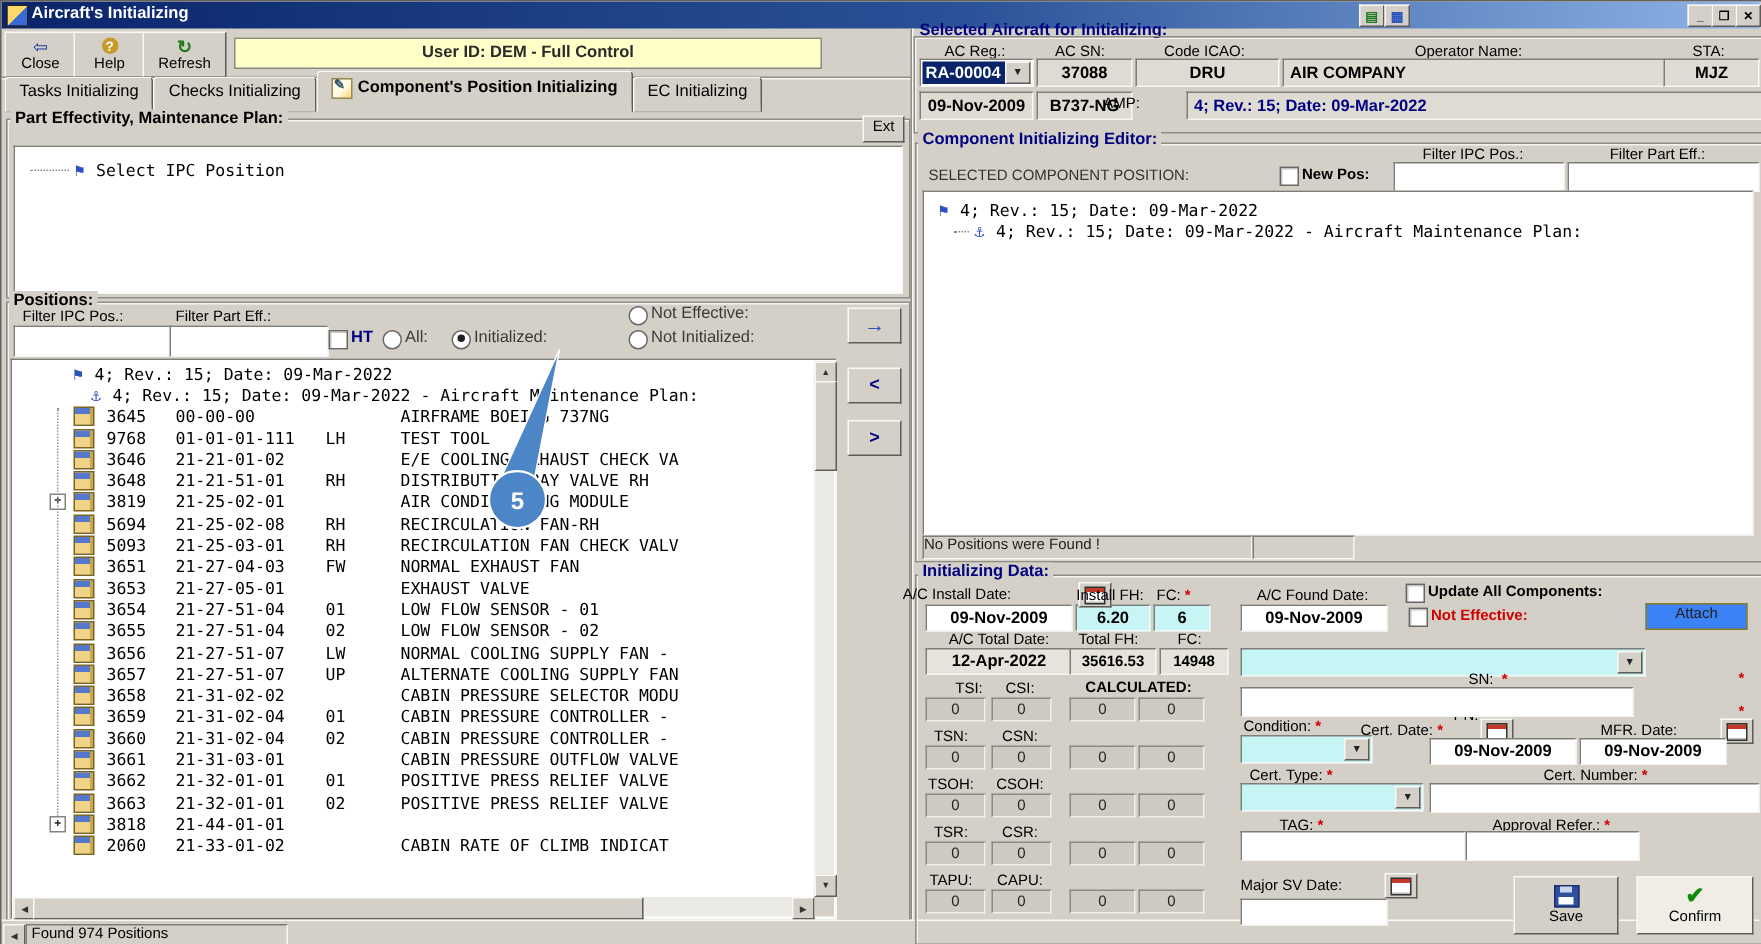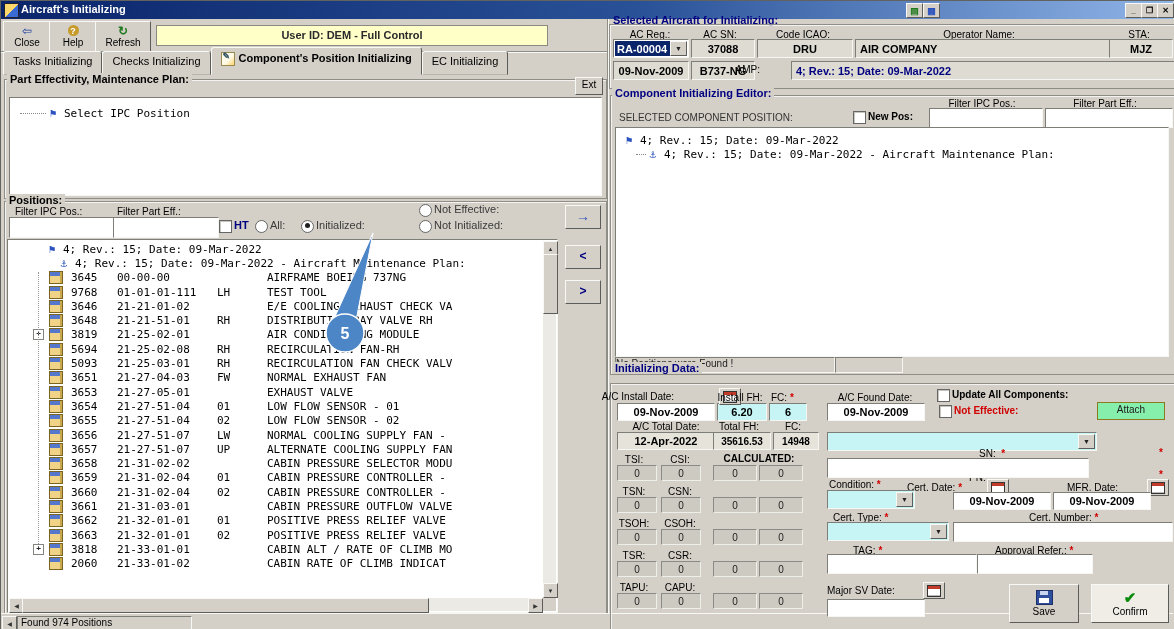--- a/index.html
+++ b/index.html
@@ -316,23 +316,22 @@
     <span class="cube"></span>
     <span class="cid">3663</span>
     <span class="cata">21-32-01-01</span>
     <span class="cpos">02</span>
     <span class="cdesc">POSITIVE PRESS RELIEF VALVE</span>
   </div>
           <div class="pos-row">
     <span class="exp">+</span>
     <span class="cube"></span>
     <span class="cid">3818</span>
-    <span class="cata">21-33-01-01</span>
-    <span class="cpos"></span>
-    <span class="cdesc">CABIN ALT / RATE OF CLIMB MO</span>
+    <span class="cata">21-44-01-01</span>
+    <span class="cpos"></span>
   </div>
           <div class="pos-row">
     <span class="exp" style="visibility: hidden;">+</span>
     <span class="cube"></span>
     <span class="cid">2060</span>
     <span class="cata">21-33-01-02</span>
     <span class="cpos"></span>
     <span class="cdesc">CABIN RATE OF CLIMB INDICAT</span>
   </div>
         </div>
@@ -382,56 +381,56 @@
     </div>
     <div class="troot" style="padding-left:20px;">
       <span class="leader" style="width:10px;"></span>
       <span class="tico">⚓</span>
       <span style="margin-left:4px;">4; Rev.: 15; Date: 09-Mar-2022 - Aircraft Maintenance Plan:</span>
     </div>
   </div>
   <div class="abs sunken f10" style="left:614px;top:356px;width:218px;height:14px;background:#d4d0c8;padding-left:0;line-height:12px;color:#222;">No Positions were Found !</div>
   <div class="abs sunken" style="left:834px;top:356px;width:66px;height:14px;background:#d4d0c8;"></div>
 
-  <span class="grouplbl navy" style="left:611px;top:361px;">Initializing Data:</span>
+  <span class="grouplbl navy" style="left:611px;top:374px;">Initializing Data:</span>
   <div class="abs groove" style="left:609px;top:382px;width:563px;height:245px;"></div>
 
   <span class="abs f10 c" style="left:586px;top:390px;width:102px;z-index:2;">A/C Install Date:</span>
   <div class="abs raised calbtn" style="left:718px;top:387px;width:20px;height:15px;z-index:2;">
       <span class="calico"></span>
     </div>
   <div class="abs sunken fld" style="left:616px;top:402px;width:96px;height:16px;">09-Nov-2009</div>
   <span class="abs f10 c" style="left:714px;top:391px;width:50px;z-index:2;">Install  FH:</span>
   <span class="abs f10" style="left:770px;top:391px;z-index:2;"><span>FC:</span> <span class="red">*</span></span>
   <div class="abs sunken fld cyan" style="left:716px;top:402px;width:48px;height:16px;">6.20</div>
   <div class="abs sunken fld cyan" style="left:768px;top:402px;width:36px;height:16px;">6</div>
   <span class="abs f10 c" style="left:826px;top:391px;width:96px;z-index:2;">A/C Found Date:</span>
   <div class="abs sunken fld" style="left:826px;top:402px;width:96px;height:16px;">09-Nov-2009</div>
   <span class="abs chk" style="left:936px;top:388px;"></span>
   <span class="abs bold f10" style="left:951px;top:388px;">Update All Components:</span>
   <span class="abs chk" style="left:938px;top:404px;"></span>
   <span class="abs bold f10 red" style="left:953px;top:404px;">Not Effective:</span>
-  <div class="abs c f10" style="left:1096px;top:401px;width:66px;height:16px;line-height:14px;background:#86efac;border:1px solid #8a7a20;color:#202020;">Attach</div>
+  <div class="abs c f10" style="left:1096px;top:401px;width:66px;height:16px;line-height:14px;background:#3b82f6;border:1px solid #8a7a20;color:#202020;">Attach</div>
 
   <span class="abs f10 c" style="left:614px;top:420px;width:102px;">A/C Total Date:</span>
   <div class="abs sunken fld lgray" style="left:616px;top:431px;width:96px;height:16px;">12-Apr-2022</div>
   <span class="abs f10 c" style="left:710px;top:420px;width:56px;">Total FH:</span>
   <span class="abs f10 c" style="left:772px;top:420px;width:40px;">FC:</span>
   <div class="abs sunken fld lgray" style="left:712px;top:431px;width:56px;height:16px;font-size:10px;">35616.53</div>
   <div class="abs sunken fld lgray" style="left:772px;top:431px;width:44px;height:16px;font-size:10px;">14948</div>
   <span class="abs f10" style="left:968px;top:447px;margin-top:24px;"><span>PN:</span>&nbsp;&nbsp;<span class="red">*</span></span>
   <div class="abs sunken fld cyan l" style="left:826px;top:431px;width:264px;height:17px;">
     <span></span>
     <span class="ddbtn">▼</span>
   </div>
 
   <span class="abs f10 bold c" style="left:710px;top:452px;width:96px;">CALCULATED:</span>
   <div id="counters">
       <div class="counter-row" style="top: 453px;">
-    <span class="cl" style="left:2px;width:42px;">TSI:</span>
+    <span class="cl" style="left:14px;width:42px;">TSI:</span>
     <span class="cl" style="left:48px;width:42px;">CSI:</span>
     <span class="cf" style="left:6px;width:38px;">0</span>
     <span class="cf" style="left:50px;width:38px;">0</span>
     <span class="cf calcf" style="left:102px;width:42px;">0</span>
     <span class="cf calcf" style="left:148px;width:42px;">0</span>
   </div>
       <div class="counter-row" style="top: 485px;">
     <span class="cl" style="left:2px;width:42px;">TSN:</span>
     <span class="cl" style="left:48px;width:42px;">CSN:</span>
     <span class="cf" style="left:6px;width:38px;">0</span>

